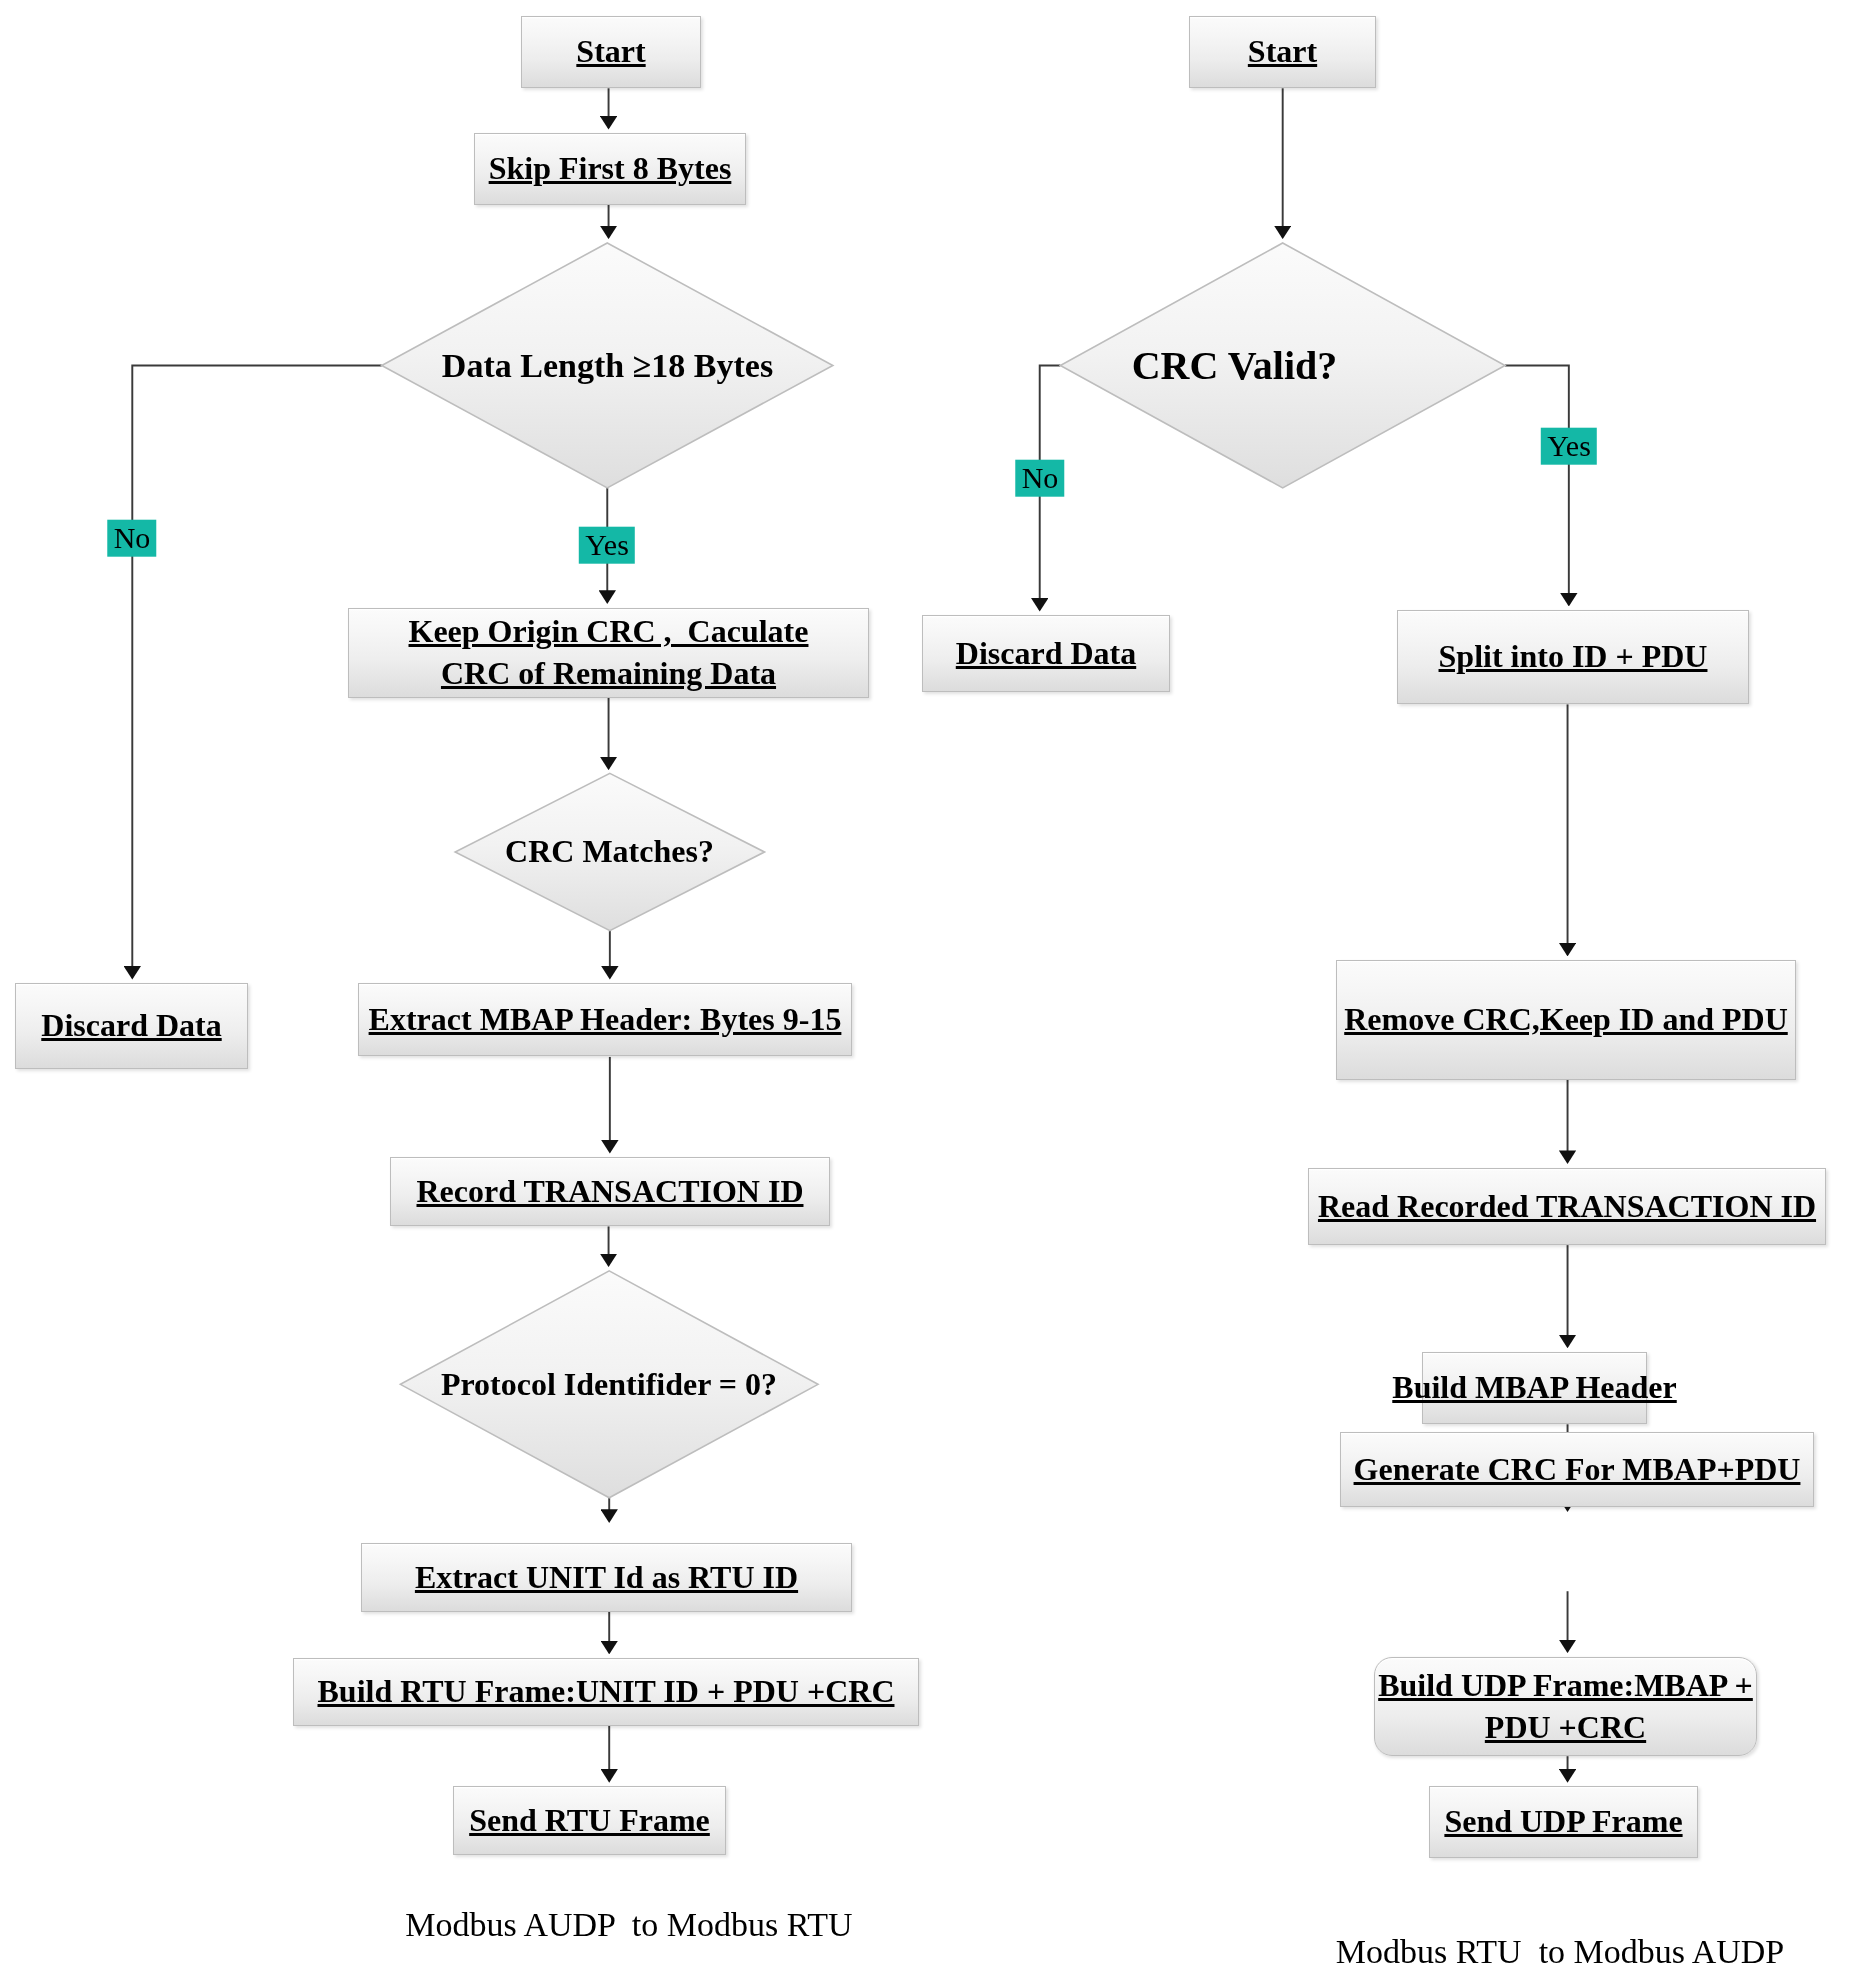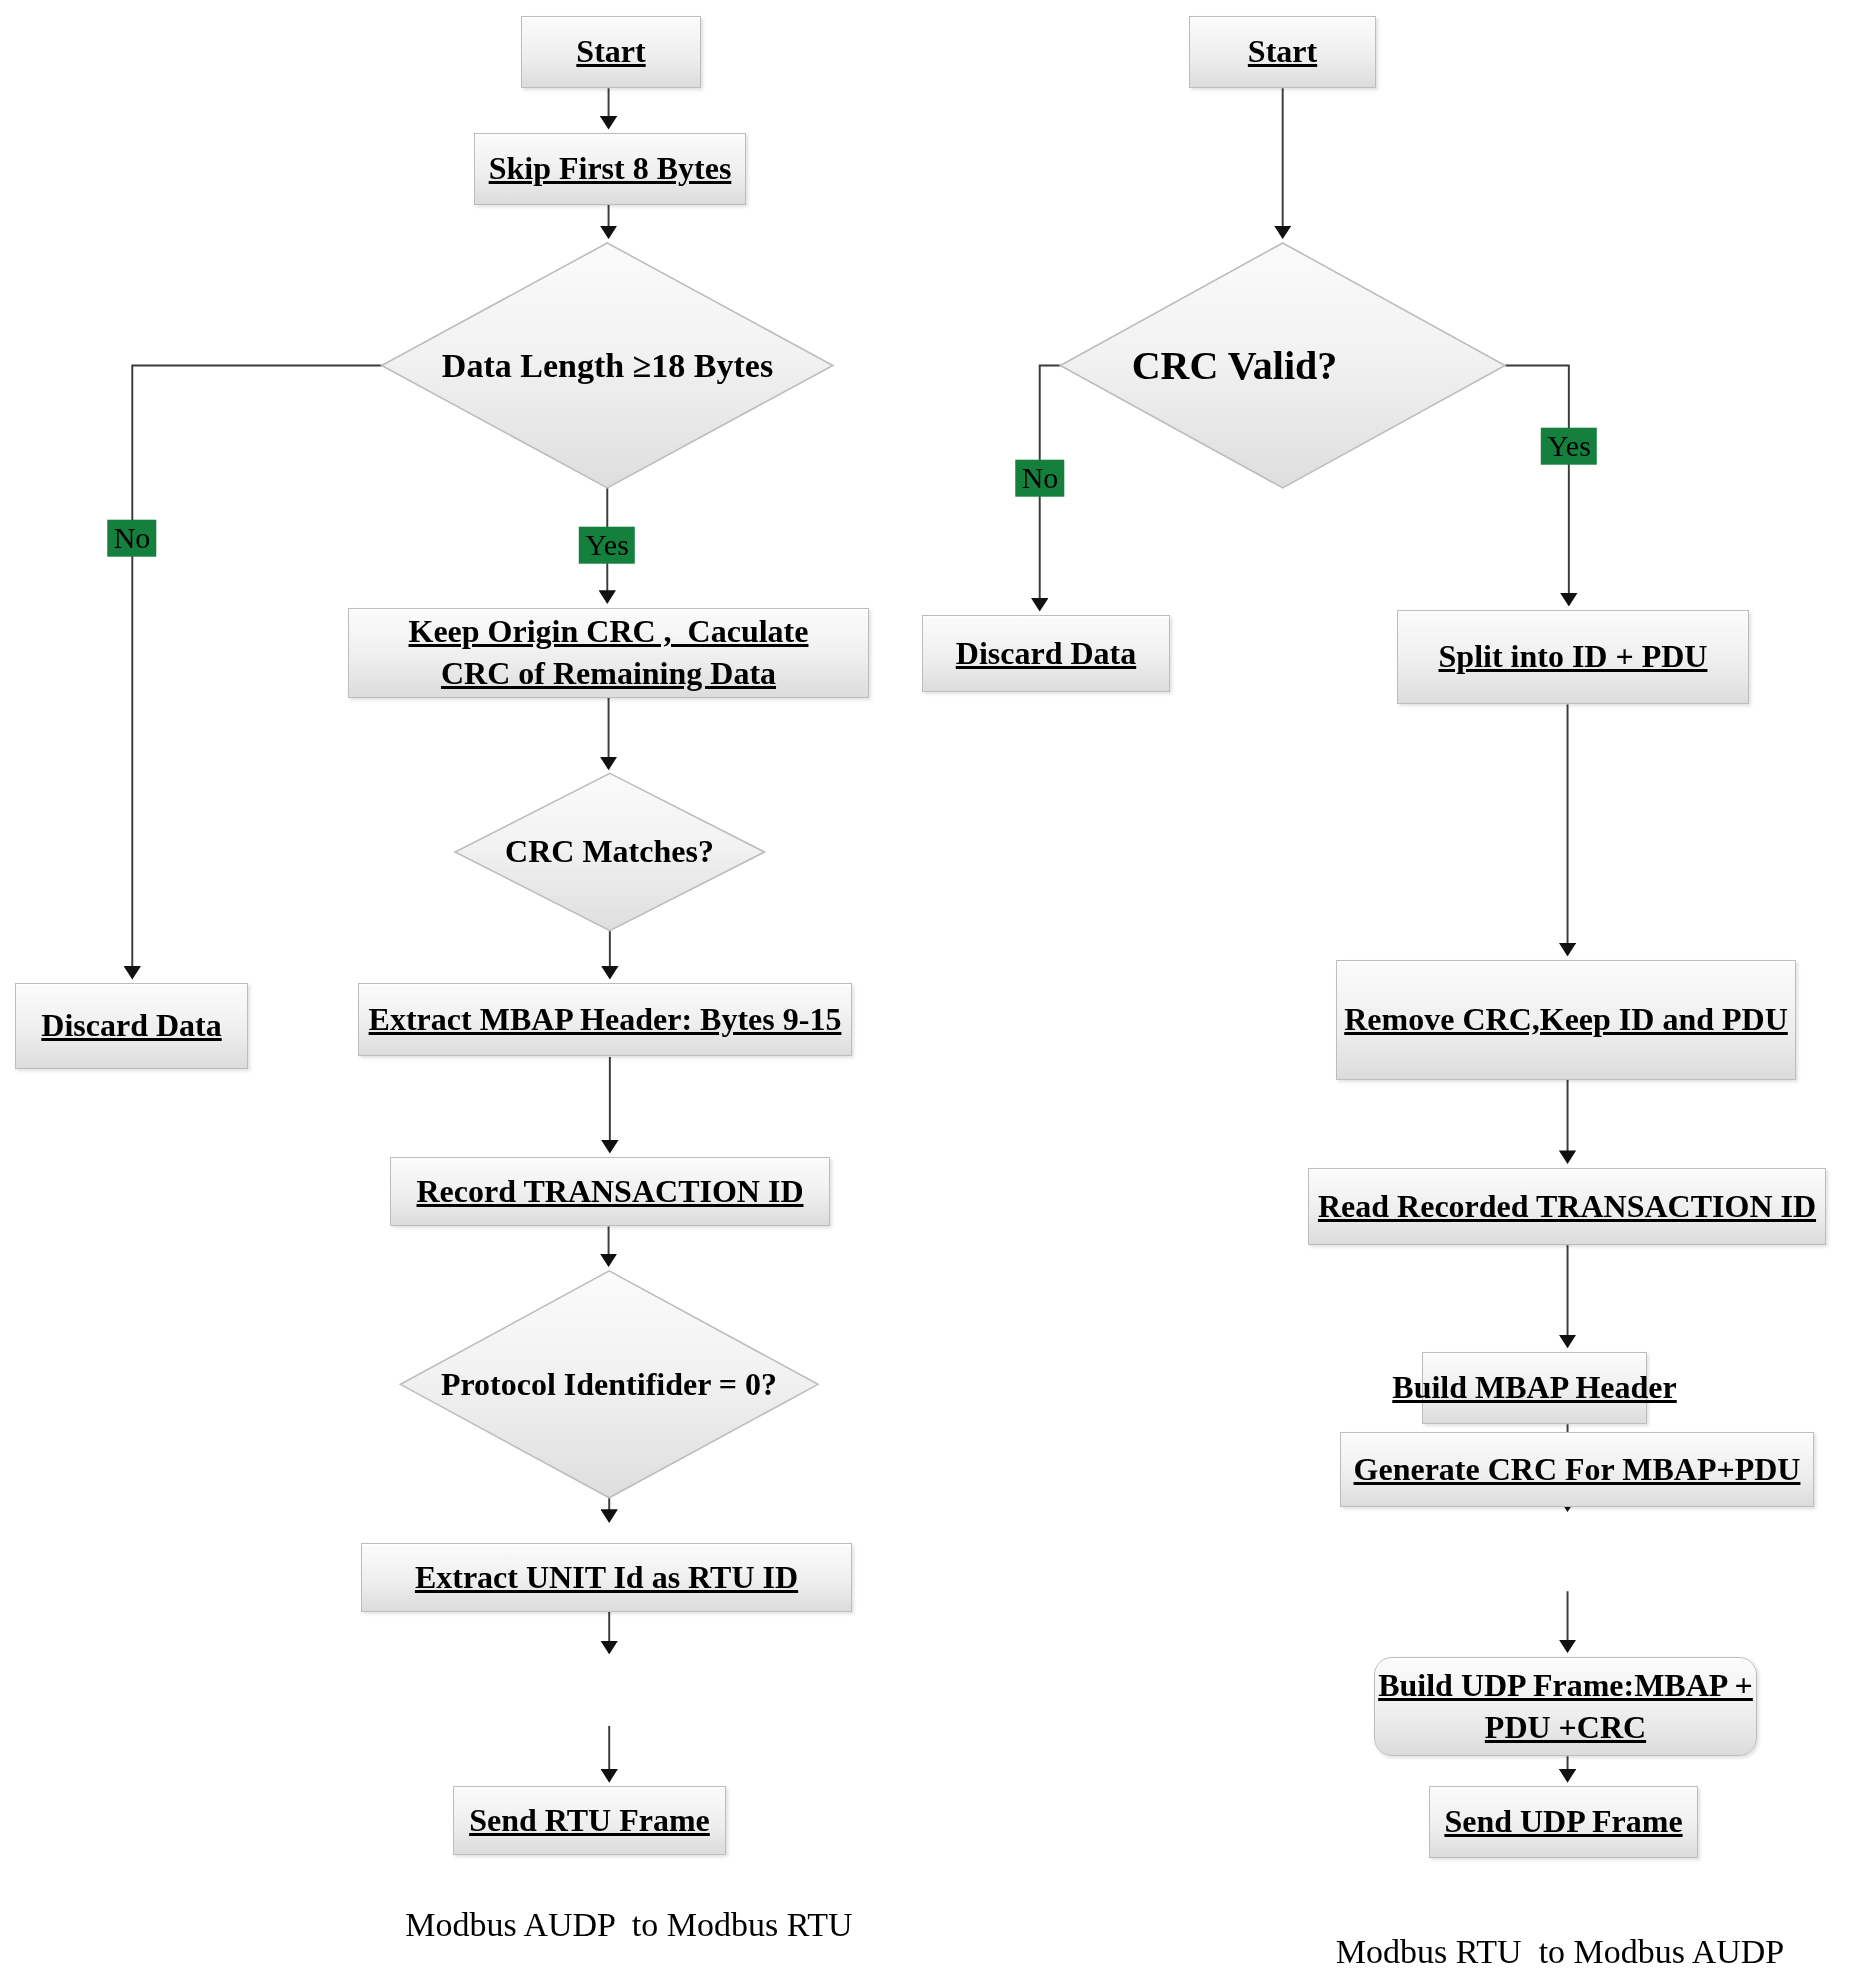--- a/index.html
+++ b/index.html
@@ -37,21 +37,21 @@
     justify-content:center;
     text-align:center;
     font-weight:700;
     font-size:32px;
     white-space:pre;
     pointer-events:none;
   }
   .edge-label{
     position:absolute;
     transform:translate(-50%,-50%);
-    background:#15803d;
+    background:#14b8a6;
     padding:1.3px 6.4px;
     font-size:30px;
     font-weight:400;
     white-space:pre;
   }
   .caption{
     position:absolute;
     transform:translateX(-50%);
     font-size:34px;
     font-weight:400;
@@ -146,20 +146,23 @@
   </div>
 
   <div class="diamond-label" style="left:400px;top:1271px;width:418px;height:227px;">
     <div>Protocol Identifider = 0?</div>
   </div>
 
   <div class="node" style="left:361px;top:1543px;width:491px;height:69px;">
     <div>Extract UNIT Id as RTU ID</div>
   </div>
 
+  <div class="node" style="left:293px;top:1658px;width:626px;height:68px;">
+    <div>Build RTU Frame:UNIT ID + PDU +CRC</div>
+  </div>
 
   <div class="node" style="left:453px;top:1786px;width:273px;height:69px;">
     <div>Send RTU Frame</div>
   </div>
 
   <div class="caption" style="left:629px;top:1906px;">Modbus AUDP  to Modbus RTU</div>
 
   <div class="node" style="left:1189px;top:16px;width:187px;height:72px;">
     <div>Start</div>
   </div>

